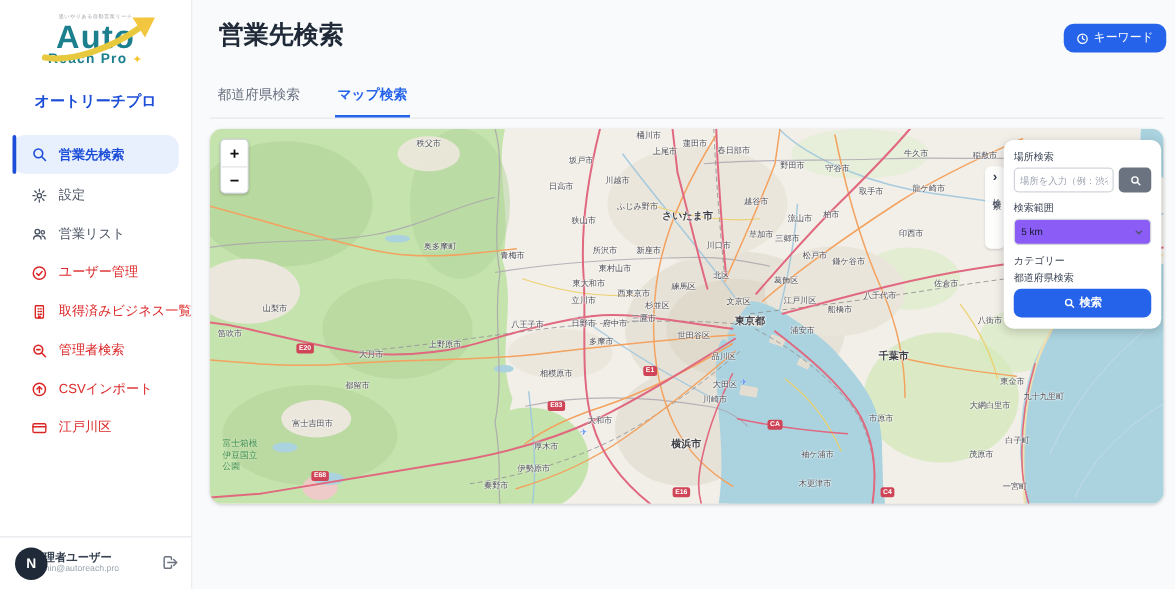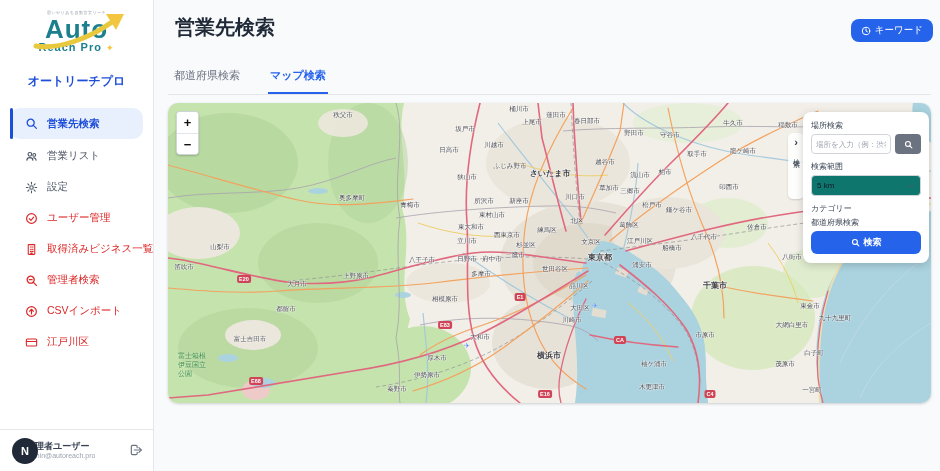--- a/index.html
+++ b/index.html
@@ -60,21 +60,21 @@
   .collapse-label { margin-top:5px; writing-mode:vertical-rl; font-size:7px; color:#374151; letter-spacing:2px; }
 
   
   .search-panel { position:absolute; top:9px; right:2px; width:126px; background:#fff; border-radius:8px; box-shadow:0 2px 8px rgba(0,0,0,.18); padding:8px 8px 9px; }
   .sp-label { font-size:8px; color:#374151; font-weight:500; margin-bottom:3px; }
   .sp-row { display:flex; gap:4px; margin-bottom:7px; }
   .sp-input { flex:1; min-width:0; height:20px; border:1px solid #d1d5db; border-radius:4px; font-size:7.5px; padding:0 4px; color:#111827; font-family:inherit; }
   .sp-input::placeholder { color:#9ca3af; }
   .sp-iconbtn { width:26px; height:20px; background:#6b7280; border:none; border-radius:4px; color:#fff; display:flex; align-items:center; justify-content:center; cursor:pointer; }
   .sp-iconbtn svg { width:9px; height:9px; }
-  .sp-select { height:21px; border:1px solid #d1d5db; border-radius:4px; font-size:8px; color:#111827; display:flex; align-items:center; justify-content:space-between; padding:0 5px; margin-bottom:7px; cursor:pointer; background:#0f766e; }
+  .sp-select { height:21px; border:1px solid #d1d5db; border-radius:4px; font-size:8px; color:#111827; display:flex; align-items:center; justify-content:space-between; padding:0 5px; margin-bottom:7px; cursor:pointer; background:#8b5cf6; }
   .sp-select svg { width:8px; height:8px; color:#4b5563; }
   .sp-search-btn { width:100%; height:23px; background:#2563eb; color:#fff; border:none; border-radius:6px; font-size:9px; font-weight:bold; display:flex; align-items:center; justify-content:center; gap:4px; cursor:pointer; font-family:inherit; }
   .sp-search-btn svg { width:9px; height:9px; }
 </style>
 </head>
 <body>
 
 <div class="app">
 
   <aside class="sidebar">
@@ -96,37 +96,37 @@
           <span class="nav-icon">
             <svg viewBox="0 0 24 24" fill="none" stroke="currentColor" stroke-width="2.4" stroke-linecap="round">
               <circle cx="10.5" cy="10.5" r="6.5"></circle>
               <line x1="15.5" y1="15.5" x2="21" y2="21"></line>
             </svg>
           </span>
           <span class="nav-label">営業先検索</span>
         </div>
         <div class="nav-item">
           <span class="nav-icon">
+            <svg viewBox="0 0 24 24" fill="none" stroke="currentColor" stroke-width="2" stroke-linecap="round" stroke-linejoin="round">
+              <circle cx="12" cy="12" r="3.2"></circle>
+              <path d="M12 2.5v3M12 18.5v3M2.5 12h3M18.5 12h3M5.3 5.3l2.1 2.1M16.6 16.6l2.1 2.1M18.7 5.3l-2.1 2.1M7.4 16.6l-2.1 2.1"></path>
+            </svg>
+          </span>
+          <span class="nav-label">設定</span>
+        </div>
+        <div class="nav-item">
+          <span class="nav-icon">
             <svg viewBox="0 0 24 24" fill="none" stroke="currentColor" stroke-width="2" stroke-linecap="round">
               <circle cx="9" cy="8" r="3.4"></circle>
               <path d="M3.5 19c0-3 2.5-5 5.5-5s5.5 2 5.5 5"></path>
               <circle cx="17" cy="9" r="2.6"></circle>
               <path d="M15.8 14.2c2.6.3 4.7 2 4.7 4.8"></path>
             </svg>
           </span>
           <span class="nav-label">営業リスト</span>
-        </div>
-        <div class="nav-item">
-          <span class="nav-icon">
-            <svg viewBox="0 0 24 24" fill="none" stroke="currentColor" stroke-width="2" stroke-linecap="round" stroke-linejoin="round">
-              <circle cx="12" cy="12" r="3.2"></circle>
-              <path d="M12 2.5v3M12 18.5v3M2.5 12h3M18.5 12h3M5.3 5.3l2.1 2.1M16.6 16.6l2.1 2.1M18.7 5.3l-2.1 2.1M7.4 16.6l-2.1 2.1"></path>
-            </svg>
-          </span>
-          <span class="nav-label">設定</span>
         </div>
         <div class="nav-item danger">
           <span class="nav-icon">
             <svg viewBox="0 0 24 24" fill="none" stroke="currentColor" stroke-width="2.2" stroke-linecap="round" stroke-linejoin="round">
               <circle cx="12" cy="12" r="9"></circle>
               <polyline points="8 12.5 11 15.5 16 9.5"></polyline>
             </svg>
           </span>
           <span class="nav-label">ユーザー管理</span>
         </div>

